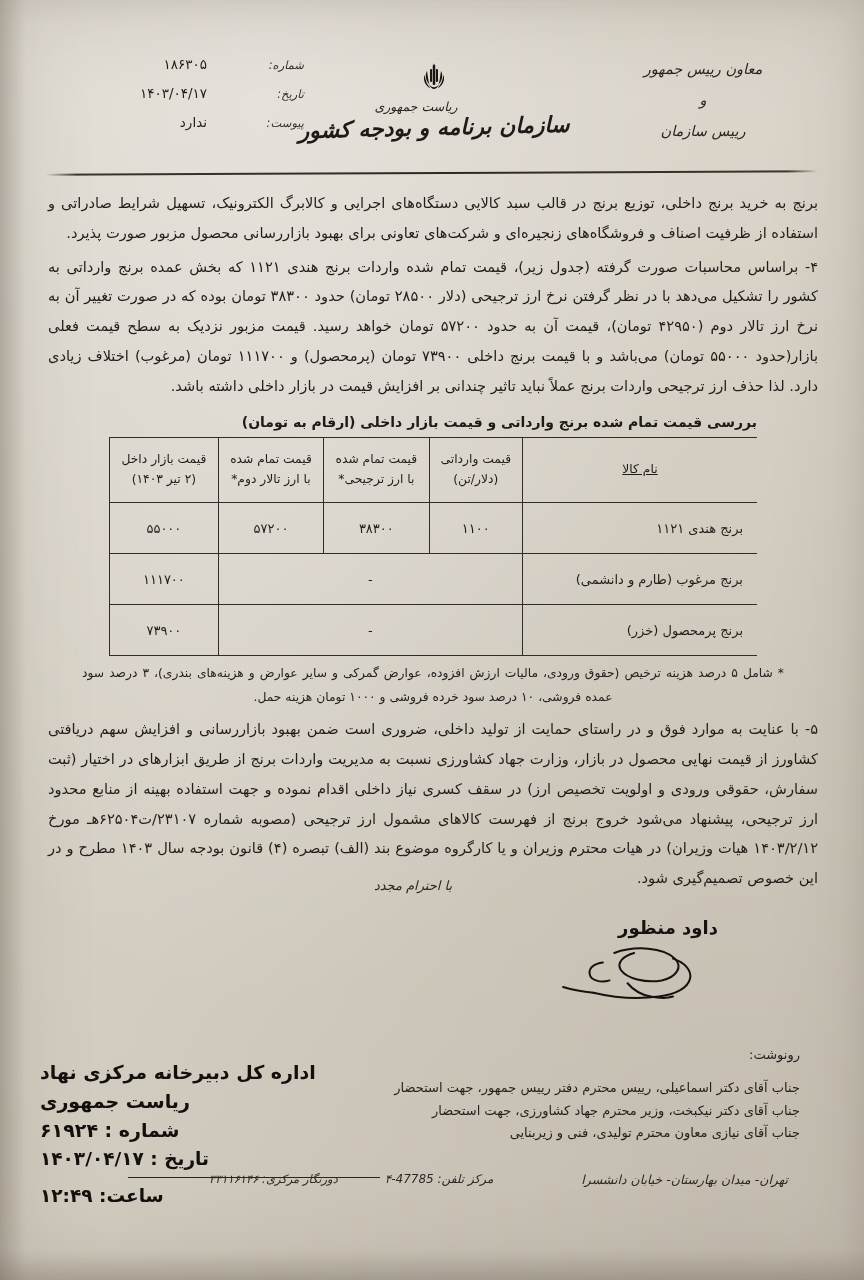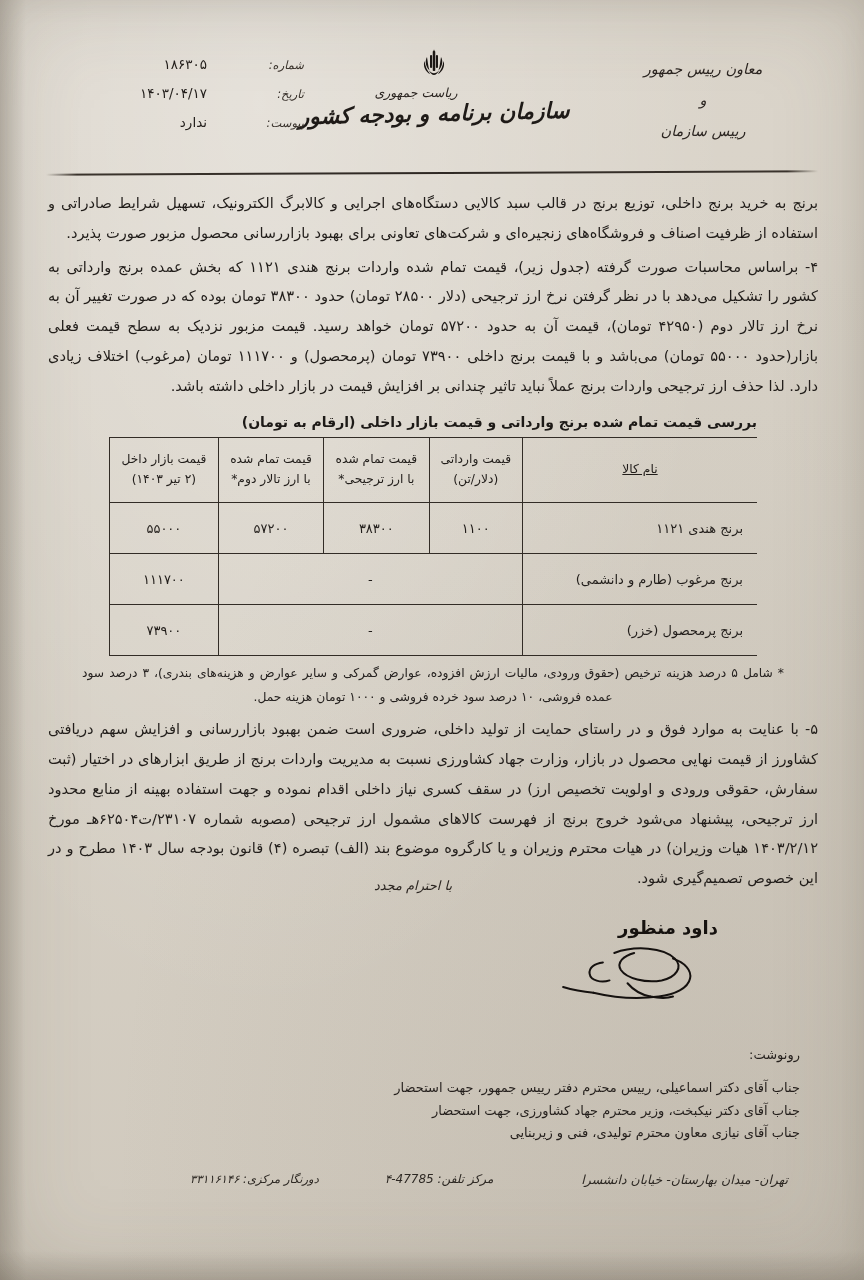--- a/index.html
+++ b/index.html
@@ -47,21 +47,21 @@
     font-size: 14.5px;
     line-height: 2.15;
     color: #2b2521;
     font-style: italic;
   }
   .hdr-center {
     position: absolute;
     top: 0;
     left: 4px;
     right: 0;
-    margin: 0 auto;
+    margin: 14px auto;
     width: 330px;
     text-align: center;
   }
   .emblem {
     width: 30px;
     height: 34px;
     margin: 0 auto 3px;
     display: block;
   }
   .org-sub {
@@ -272,21 +272,21 @@
     direction: rtl;
     display: flex;
     align-items: center;
     justify-content: flex-start;
     gap: 34px;
     padding-right: 30px;
   }
   .footer span { white-space: nowrap; }
   .f-addr { font-size: 12.5px; }
   .f-tel { margin-right: 54px; }
-  .f-fax { margin-right: 32px; font-size: 11.5px; }
+  .f-fax { margin-right: 13px; font-size: 11.5px; }
 
   .shadow-edge {
     position: absolute;
     left: 0; top: 0; bottom: 0;
     width: 26px;
     background: linear-gradient(90deg, rgba(70,60,48,0.20), rgba(70,60,48,0));
     pointer-events: none;
   }
   .shadow-bottom {
     position: absolute;
@@ -417,20 +417,36 @@
     </svg>
   </div>
 
   <div class="cc">
     <div class="cc-title">رونوشت:</div>
     <div>جناب آقای دکتر اسماعیلی، رییس محترم دفتر رییس جمهور، جهت استحضار</div>
     <div>جناب آقای دکتر نیکبخت، وزیر محترم جهاد کشاورزی، جهت استحضار</div>
     <div>جناب آقای نیازی معاون محترم تولیدی، فنی و زیربنایی</div>
   </div>
 
+  <div class="stamp">
+    <div class="stamp-line">اداره کل دبیرخانه مرکزی نهاد ریاست جمهوری</div>
+    <div class="stamp-line">
+      <span>شماره :</span>
+      <span>۶۱۹۲۴</span>
+    </div>
+    <div class="stamp-line small">
+      <span>تاریخ :</span>
+      <span>۱۴۰۳/۰۴/۱۷</span>
+    </div>
+    <div class="stamp-rule"></div>
+    <div class="stamp-line small">
+      <span>ساعت:</span>
+      <span>۱۲:۴۹</span>
+    </div>
+  </div>
 
   <div class="footer">
     <span class="f-addr">تهران- میدان بهارستان- خیابان دانشسرا</span>
     <span class="f-tel">مرکز تلفن: 47785-۴</span>
     <span class="f-fax">دورنگار مرکزی: ۳۳۱۱۶۱۴۶</span>
   </div>
 
   <div class="shadow-edge"></div>
   <div class="shadow-bottom"></div>
   <div class="vignette"></div>

